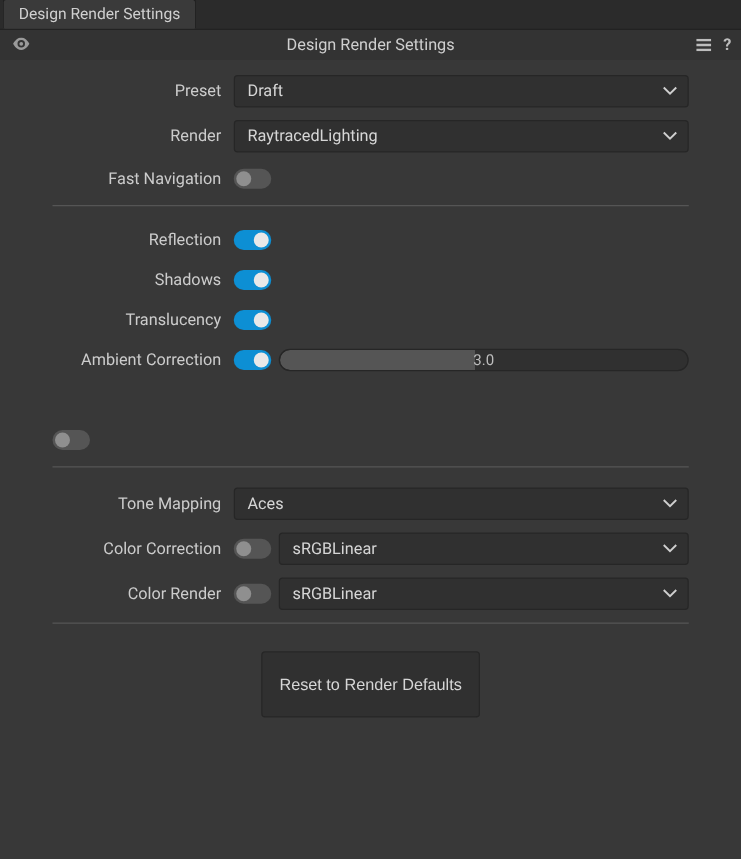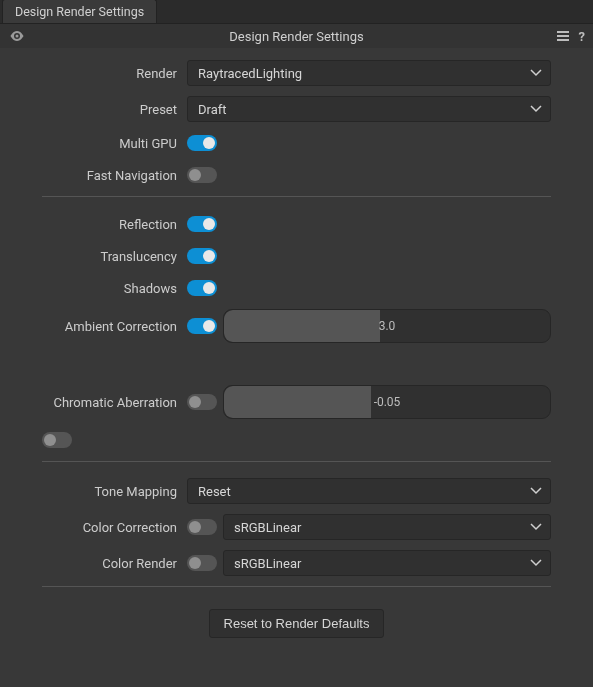--- a/index.html
+++ b/index.html
@@ -124,21 +124,21 @@
     top: 2px;
     transition: none;
   }
   .toggle.off { background: #555555; }
   .toggle.off::after { left: 2px; background:#8f8f8f; }
   .toggle.on { background: #0d8fd4; }
   .toggle.on::after { left: 16px; background:#e8e8e8; }
 
   .slider {
     flex: 1;
-    height: 34px;
+    height: 18px;
     background: #303030;
     border: 1px solid #262626;
     border-radius: 9px;
     position: relative;
     display: flex;
     align-items: center;
     justify-content: center;
     color: #bdbdbd;
     font-size: 12px;
     overflow: hidden;
@@ -157,21 +157,21 @@
   .divider {
     border: none;
     border-top: 1px solid #555555;
     margin: 10px 0 16px 0;
   }
 
   .reset-btn {
     background: #303030;
     border: 1px solid #262626;
     color: #d6d6d6;
-    padding: 6px 14px;
+    padding: 18px 14px;
     border-radius: 3px;
     font-size: 13px;
     cursor: pointer;
     display: block;
     margin: 6px auto 0 auto;
   }
   .reset-row { justify-content: center; margin-top:4px; }
 </style>
 </head>
 <body>
@@ -198,124 +198,108 @@
           <rect y="8" width="12" height="2" fill="#bdbdbd"></rect>
         </svg>
     </span>
     <span class="icon-help">?</span>
   </div>
 </div>
 
 <div class="panel">
 
   <div class="row">
+    <div class="label">Preset</div>
+    <div class="field">
+      <div class="select">
+        <span>Draft</span>
+        <span class="arrow">
+            <svg width="12" height="8" viewBox="0 0 12 8">
+              <path d="M1 1l5 5 5-5" stroke="#cfcfcf" stroke-width="1.5" fill="none"></path>
+            </svg>
+          </span>
+      </div>
+    </div>
+  </div>
+
+  <div class="row">
     <div class="label">Render</div>
     <div class="field">
       <div class="select">
         <span>RaytracedLighting</span>
         <span class="arrow">
             <svg width="12" height="8" viewBox="0 0 12 8">
               <path d="M1 1l5 5 5-5" stroke="#cfcfcf" stroke-width="1.5" fill="none"></path>
             </svg>
           </span>
       </div>
     </div>
   </div>
 
-  <div class="row">
-    <div class="label">Preset</div>
-    <div class="field">
-      <div class="select">
-        <span>Draft</span>
-        <span class="arrow">
-            <svg width="12" height="8" viewBox="0 0 12 8">
-              <path d="M1 1l5 5 5-5" stroke="#cfcfcf" stroke-width="1.5" fill="none"></path>
-            </svg>
-          </span>
-      </div>
-    </div>
-  </div>
-
-  <div class="row">
-    <div class="label">Multi GPU</div>
+
+  <div class="row">
+    <div class="label">Fast Navigation</div>
+    <div class="field">
+      <div class="toggle off"></div>
+    </div>
+  </div>
+
+  <hr class="divider">
+
+  <div class="row">
+    <div class="label">Reflection</div>
     <div class="field">
       <div class="toggle on"></div>
     </div>
   </div>
 
   <div class="row">
-    <div class="label">Fast Navigation</div>
-    <div class="field">
-      <div class="toggle off"></div>
-    </div>
-  </div>
-
-  <hr class="divider">
-
-  <div class="row">
-    <div class="label">Reflection</div>
+    <div class="label">Shadows</div>
     <div class="field">
       <div class="toggle on"></div>
     </div>
   </div>
 
   <div class="row">
     <div class="label">Translucency</div>
-    <div class="field">
-      <div class="toggle on"></div>
-    </div>
-  </div>
-
-  <div class="row">
-    <div class="label">Shadows</div>
     <div class="field">
       <div class="toggle on"></div>
     </div>
   </div>
 
   <div class="row">
     <div class="label">Ambient Correction</div>
     <div class="field">
       <div class="toggle on"></div>
       <div class="slider">
         <div class="fill" style="width:48%"></div>
         <span class="val">3.0</span>
       </div>
     </div>
   </div>
 
 
   <div class="row">
   </div>
 
-  <div class="row">
-    <div class="label">Chromatic Aberration</div>
+
+
+  <div class="row">
     <div class="field">
       <div class="toggle off"></div>
-      <div class="slider">
-        <div class="fill" style="width:45%"></div>
-        <span class="val">-0.05</span>
-      </div>
-    </div>
-  </div>
-
-
-  <div class="row">
-    <div class="field">
-      <div class="toggle off"></div>
     </div>
   </div>
 
   <hr class="divider">
 
   <div class="row">
     <div class="label">Tone Mapping</div>
     <div class="field">
       <div class="select">
-        <span>Reset</span>
+        <span>Aces</span>
         <span class="arrow">
             <svg width="12" height="8" viewBox="0 0 12 8">
               <path d="M1 1l5 5 5-5" stroke="#cfcfcf" stroke-width="1.5" fill="none"></path>
             </svg>
           </span>
       </div>
     </div>
   </div>
 
   <div class="row">

